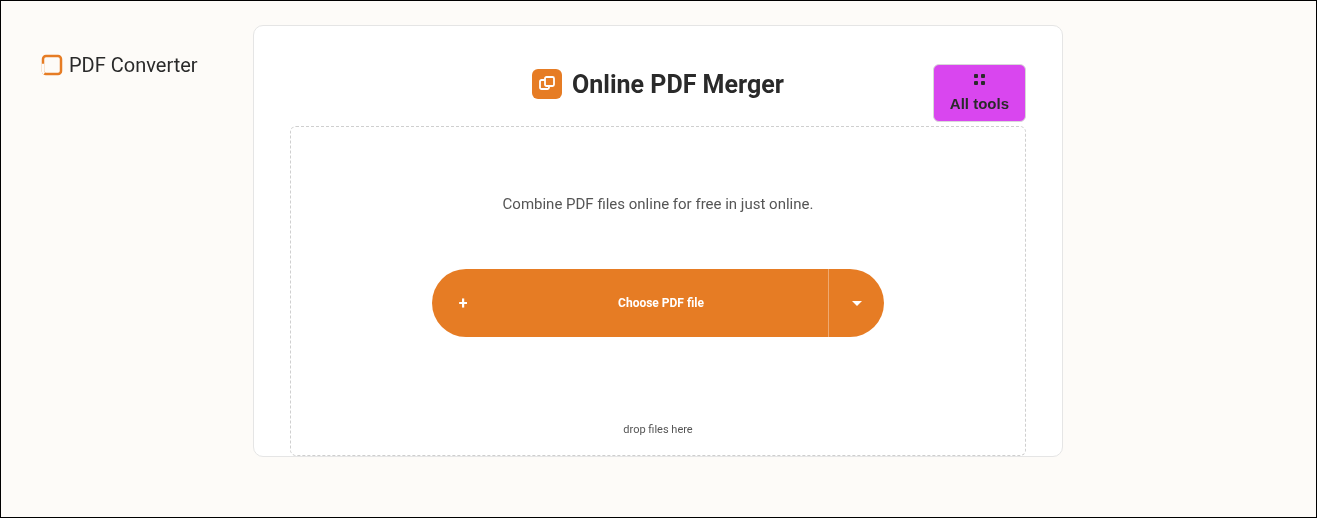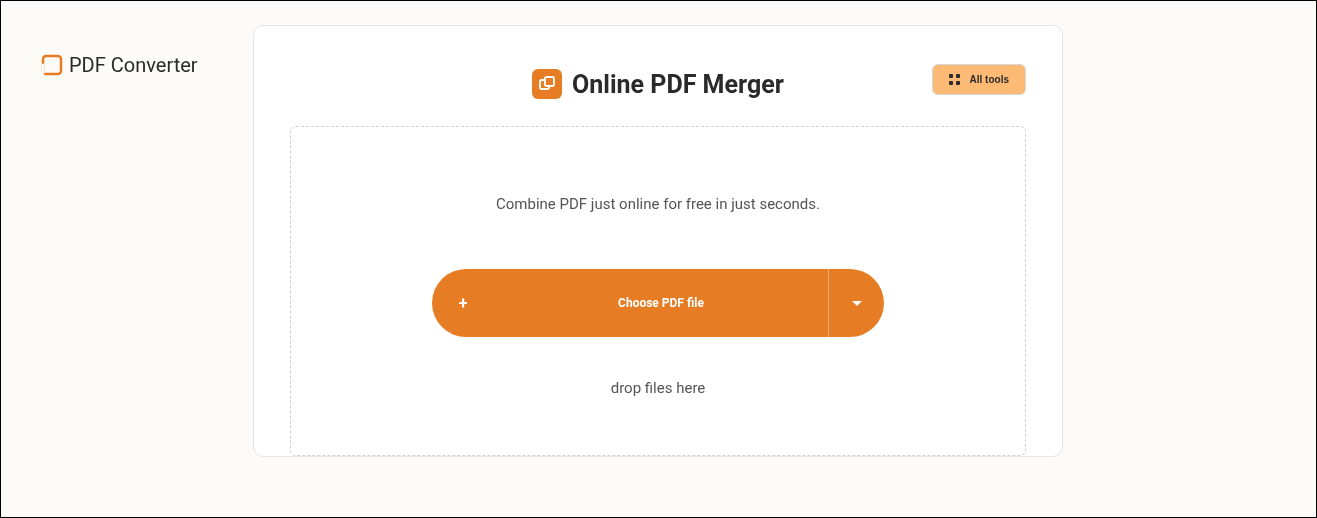--- a/index.html
+++ b/index.html
@@ -74,27 +74,28 @@
       color: #2a2a2a;
     }
     .all-tools-btn {
       position: absolute;
       right: 0;
       top: 2px;
       display: flex;
       align-items: center;
       gap: 10px;
       padding: 9px 16px;
-      background: #fdba74;
+      background: #d946ef;
       border: 1px solid #d8d8d8;
       border-radius: 6px;
-      font-size: 10px;
+      font-size: 15px;
       font-weight: 600;
       color: #2a2a2a;
       cursor: pointer;
+      flex-direction: column;
     }
     .grid-icon {
       display: grid;
       grid-template-columns: repeat(2, 4px);
       grid-template-rows: repeat(2, 4px);
       gap: 3px;
     }
     .grid-icon span {
       width: 4px;
       height: 4px;
@@ -154,22 +155,22 @@
       cursor: pointer;
     }
     .caret-down {
       width: 0;
       height: 0;
       border-left: 5px solid transparent;
       border-right: 5px solid transparent;
       border-top: 5px solid #fff;
     }
     .drop-hint {
-      margin-top: 42px;
-      font-size: 15px;
+      margin-top: 86px;
+      font-size: 11px;
       color: #555;
     }
   </style>
 </head>
 <body>
 
 <div class="header-logo">
   <span class="logo-icon">
     <svg width="22" height="22" viewBox="0 0 22 22">
       <rect x="2" y="2" width="18" height="18" rx="3" fill="none" stroke="#e67c24" stroke-width="2.5"></rect>
@@ -195,21 +196,21 @@
         <span></span>
           <span></span>
           <span></span>
           <span></span>
       </span>
       <span>All tools</span>
     </button>
   </div>
 
   <div class="dropzone">
-    <div class="subtitle">Combine PDF just online for free in just seconds.</div>
+    <div class="subtitle">Combine PDF files online for free in just online.</div>
     <div class="choose-btn-group">
       <div class="choose-btn-plus">
         <span>+</span>
       </div>
       <div class="choose-btn-main">
         <span>Choose PDF file</span>
       </div>
       <div class="choose-btn-dropdown">
         <span class="caret-down"></span>
       </div>

